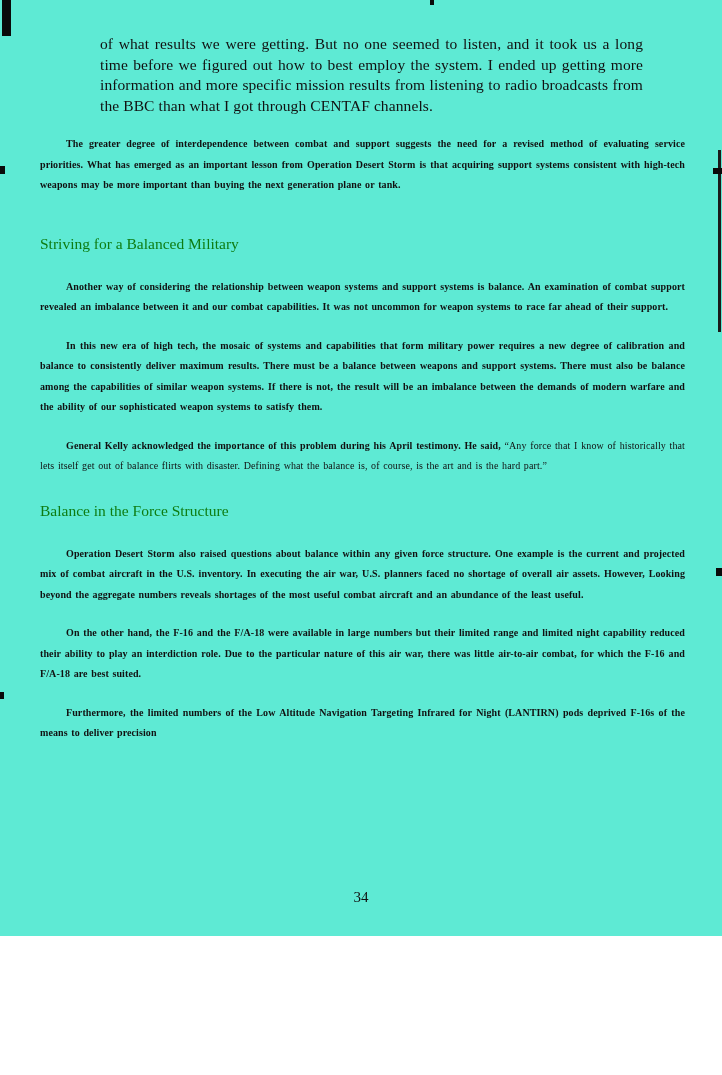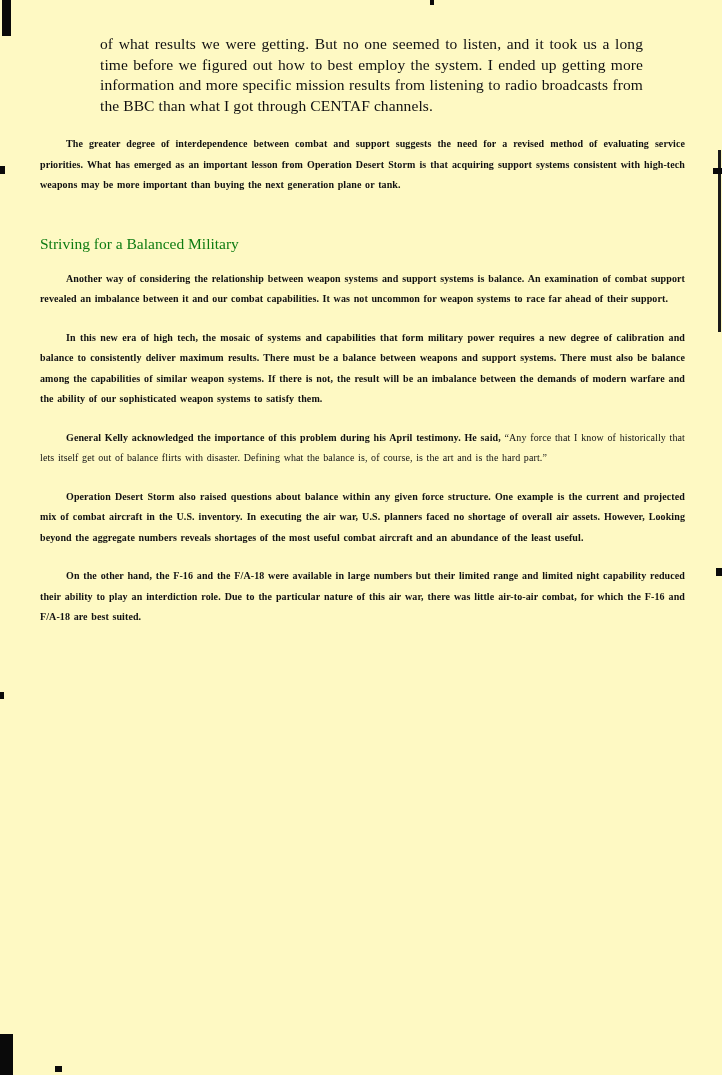--- a/index.html
+++ b/index.html
@@ -1,20 +1,20 @@
 <!DOCTYPE html>
 <html style="--heading-color: #0e7c12;"><head>
 <meta charset="utf-8">
 <style>
   html, body { margin: 0; padding: 0; background: #ffffff; }
   .page {
     position: relative;
     width: 722px;
-    height: 1075px;
-    background: #fef9c3;
+    height: 936px;
+    background: #5eead4;
     overflow: hidden;
     font-family: "Liberation Serif", "DejaVu Serif", serif;
     color: #111111;
   }
   .content {
     position: absolute;
     left: 40px;
     top: 34px;
     width: 645px;
   }
@@ -38,21 +38,21 @@
   }
   .para .normal-weight { font-weight: 400; }
   .heading {
     margin: 38px 0 0 0;
     font-size: 15.5px;
     line-height: 20px;
     font-weight: 400;
     color: var(--heading-color, #0e7c12);
   }
   .heading.second { margin-top: 24px; }
-  .heading + .para { margin-top: 15px; font-family: Liberation Serif, serif; }
+  .heading + .para { margin-top: 23px; font-family: Liberation Serif, serif; }
   .page-number {
     position: absolute;
     left: 0;
     right: 0;
     bottom: 30px;
     text-align: center;
     font-size: 15px;
     font-weight: 400;
     color: #111111;
   }
@@ -90,23 +90,26 @@
     <p class="para">The greater degree of interdependence between combat and  support suggests the need for a revised method of evaluating service priorities. What  has emerged as an important lesson from Operation Desert Storm is that acquiring support systems consistent with high-tech  weapons may be more important than buying the next generation plane or tank.</p>
 
     <h2 class="heading">Striving for a Balanced Military</h2>
 
     <p class="para">Another way of considering the relationship between weapon systems and support systems is balance. An examination of combat support revealed an imbalance between it and our combat capabilities. It was not uncommon for weapon systems to race far ahead of their support.</p>
 
     <p class="para">In this new era of high tech, the mosaic of systems and capabilities that form military power requires a new degree of calibration and balance to consistently deliver maximum results. There must be a balance between weapons and support systems. There must also be balance among the capabilities of similar weapon systems. If there is not, the result will be an imbalance between the demands of modern warfare and the ability of our sophisticated weapon systems to satisfy them.</p>
 
     <p class="para"><span>General Kelly acknowledged the importance of this problem during his April testimony. He said, </span><span class="normal-weight">“Any  force that I know of historically that lets itself get out of balance flirts with disaster. Defining what the balance is, of course, is the art and is the hard part.”</span></p>
 
+    <h2 class="heading second">Balance in the Force Structure</h2>
 
     <p class="para">Operation Desert Storm also  raised questions about balance within any given force structure. One example is the current and projected mix of combat aircraft in the U.S. inventory. In executing the air war, U.S. planners faced no shortage of overall air assets. However, Looking beyond the aggregate numbers reveals shortages of the most useful combat aircraft and an abundance of the least useful.</p>
 
 
     <p class="para">On the other hand, the F-16 and the F/A-18 were available in large numbers but their limited range and limited night capability reduced their ability to play an interdiction role. Due to the particular nature of this air war, there was little air-to-air combat, for which the F-16 and F/A-18 are best suited.</p>
 
+    <p class="para">Furthermore, the limited numbers of the Low Altitude Navigation Targeting Infrared for Night (LANTIRN) pods deprived F-16s of the means to deliver precision</p>
 
   </main>
 
+  <div class="page-number">34</div>
 
 </div>
 
 </body></html>

